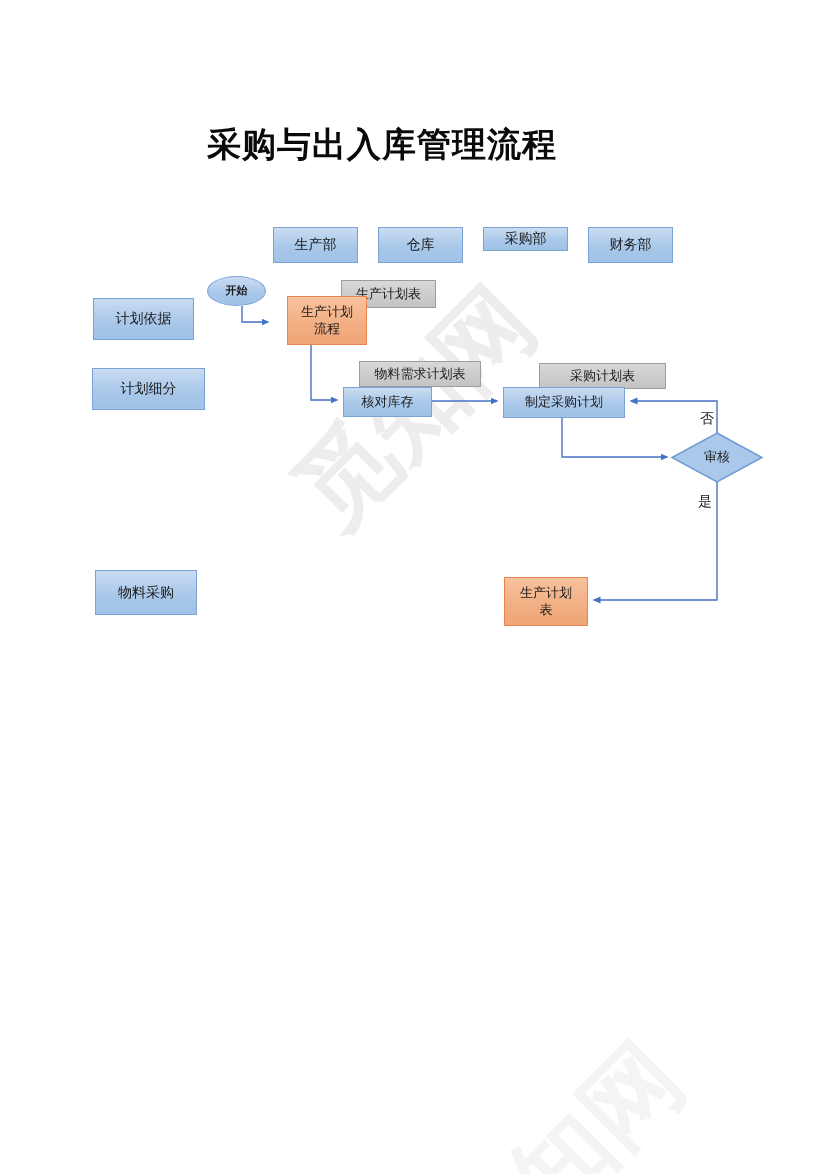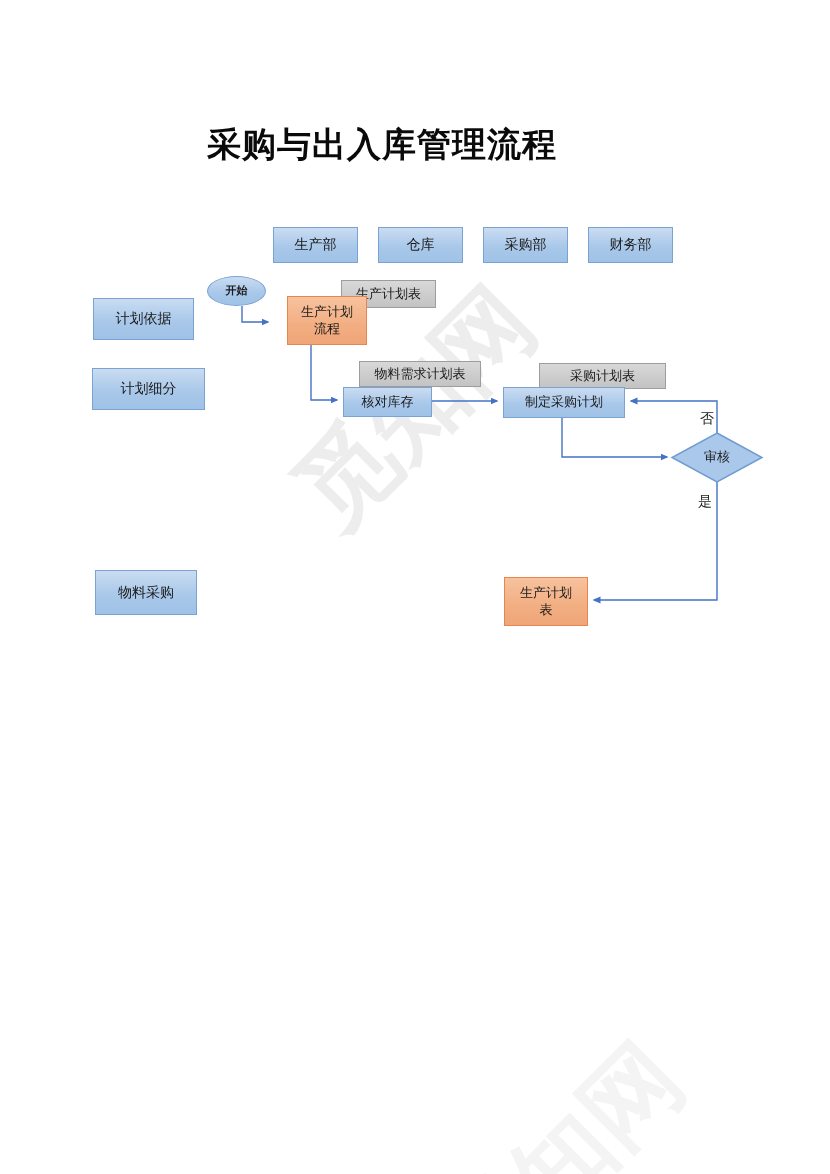--- a/index.html
+++ b/index.html
@@ -45,21 +45,21 @@
 <div class="canvas">
 
   <div class="page-title">采购与出入库管理流程</div>
 
   <div class="node blue-box dept" style="left:273px;top:227px;width:85px;height:36px;">
     <span>生产部</span>
   </div>
   <div class="node blue-box dept" style="left:378px;top:227px;width:85px;height:36px;">
     <span>仓库</span>
   </div>
-  <div class="node blue-box dept" style="left:483px;top:227px;width:85px;height:36px;">
+  <div class="node blue-box dept" style="left:483px;top:227px;width:85px;height:24px;">
     <span>采购部</span>
   </div>
   <div class="node blue-box dept" style="left:588px;top:227px;width:85px;height:36px;">
     <span>财务部</span>
   </div>
 
   <div class="node blue-box dept" style="left:92px;top:368px;width:113px;height:42px;">
     <span>计划细分</span>
   </div>
   <div class="node blue-box dept" style="left:93px;top:298px;width:101px;height:42px;">

